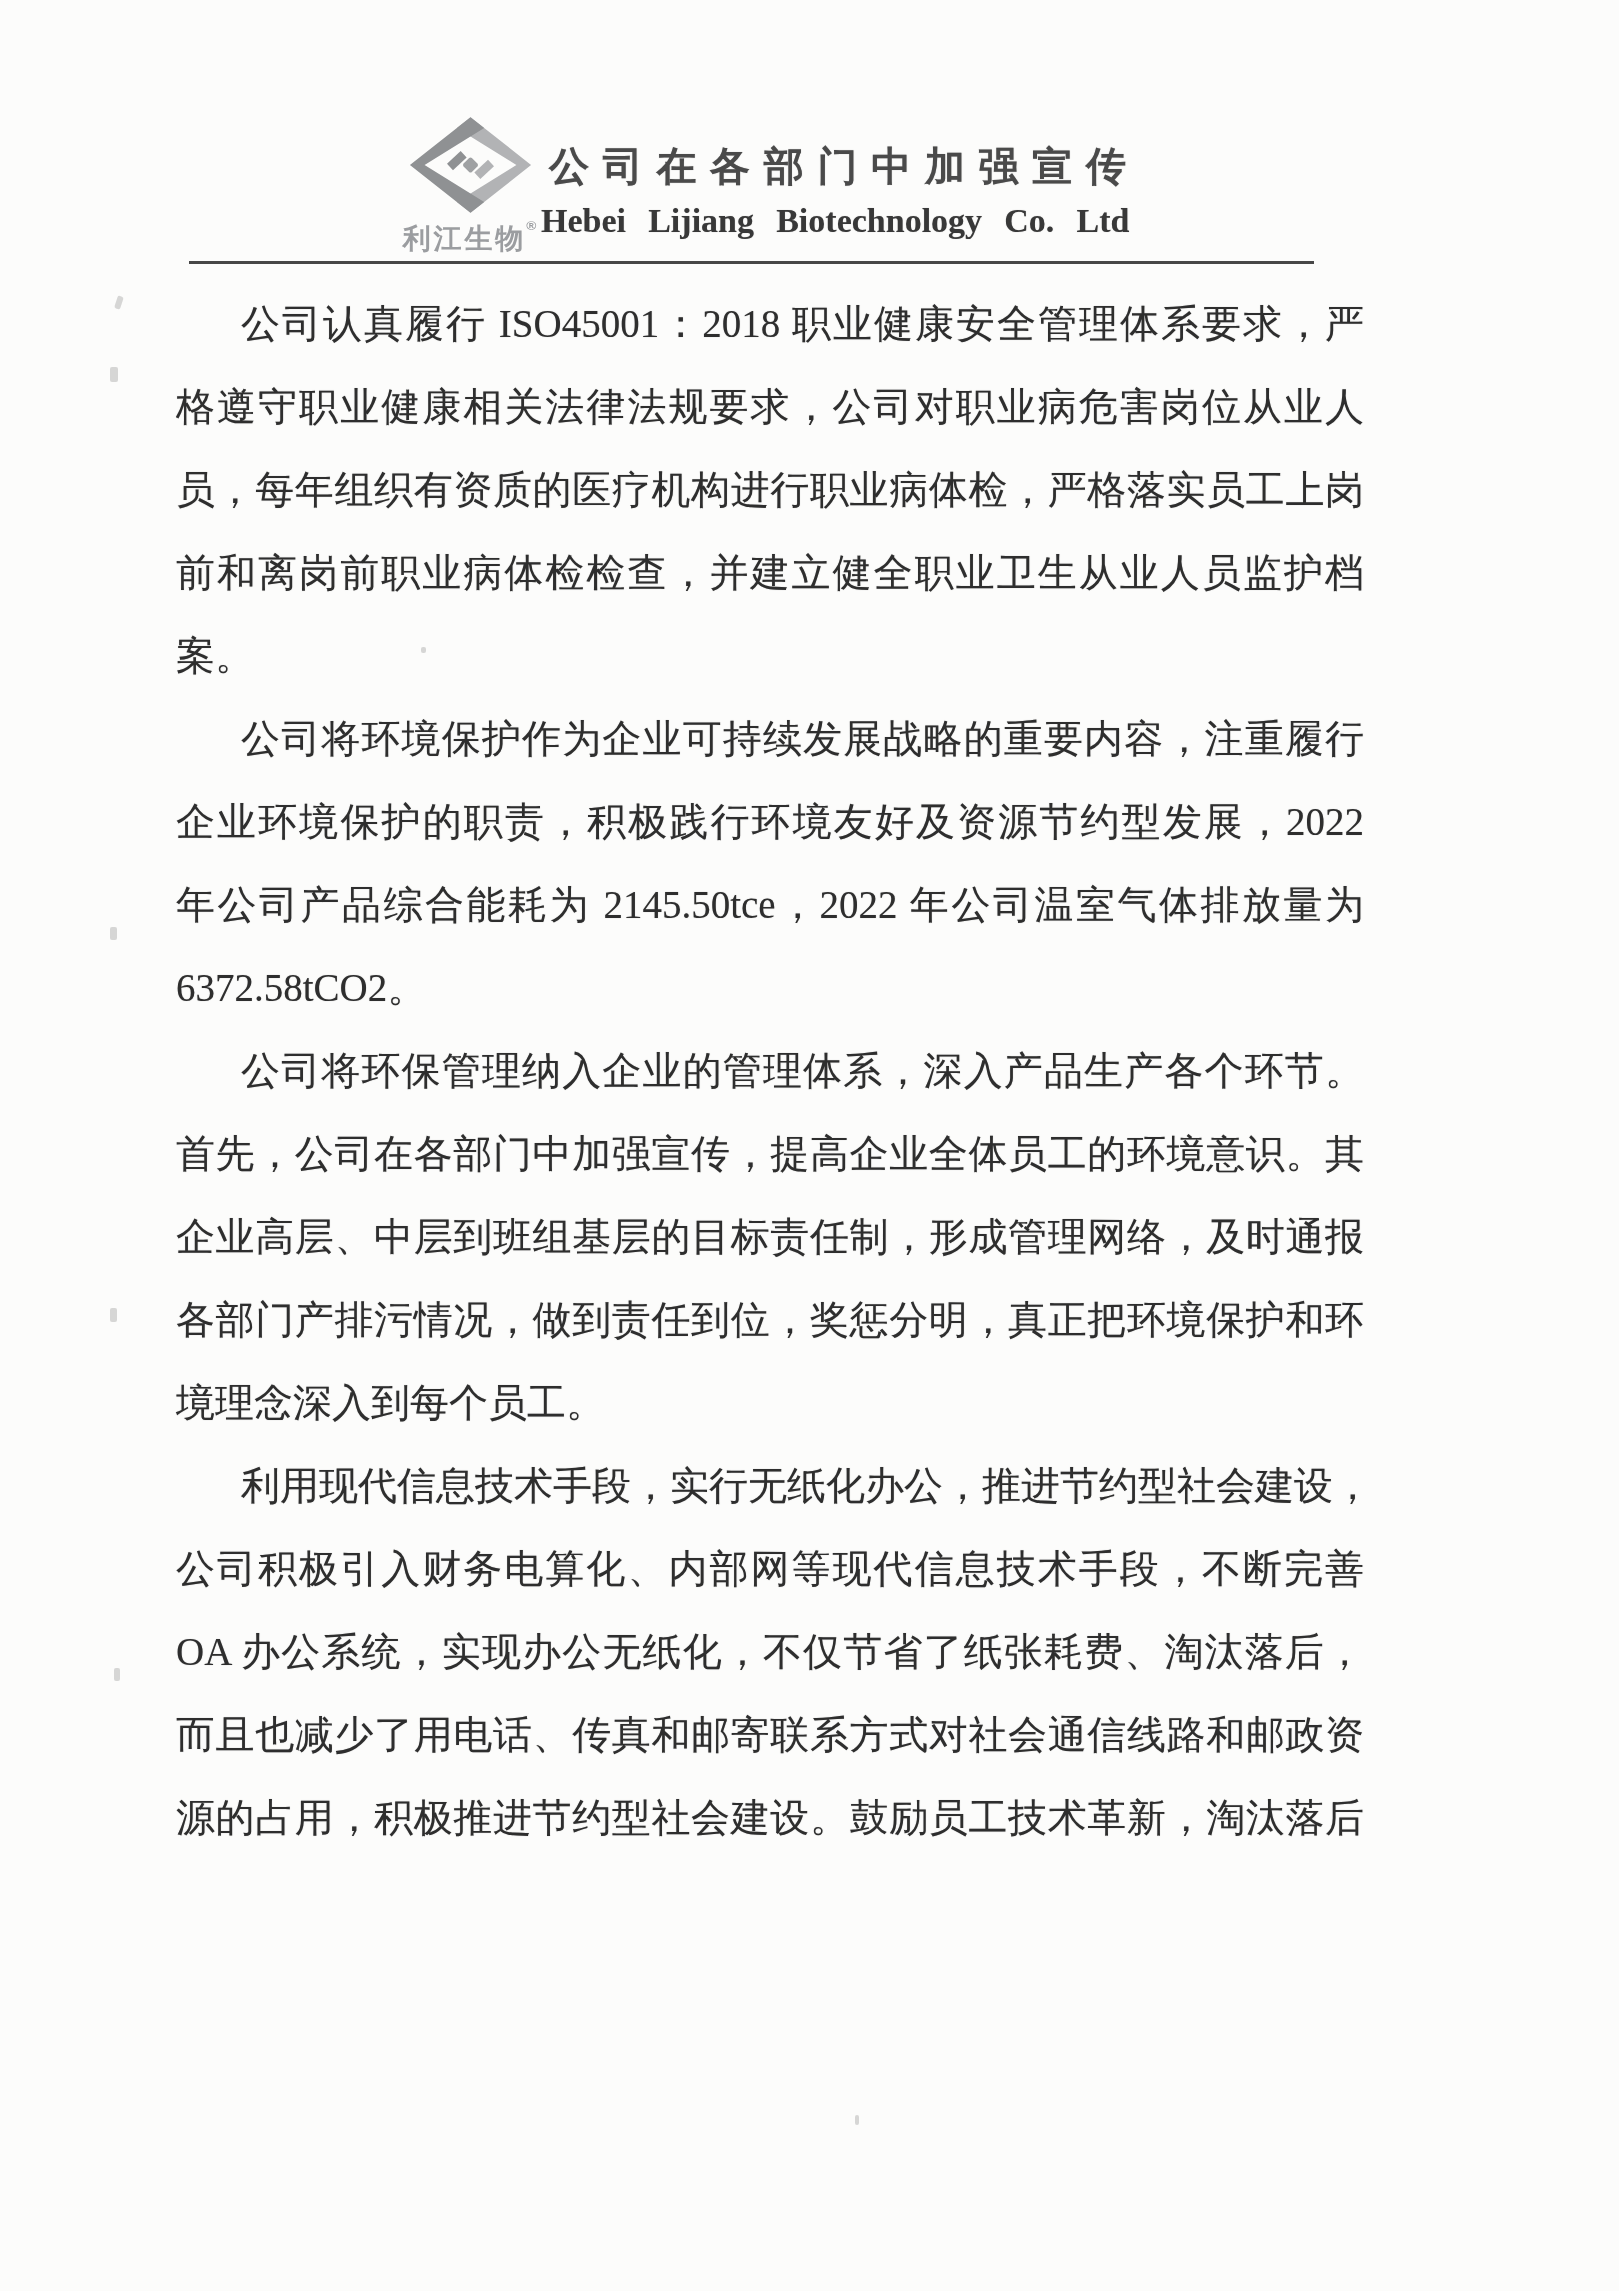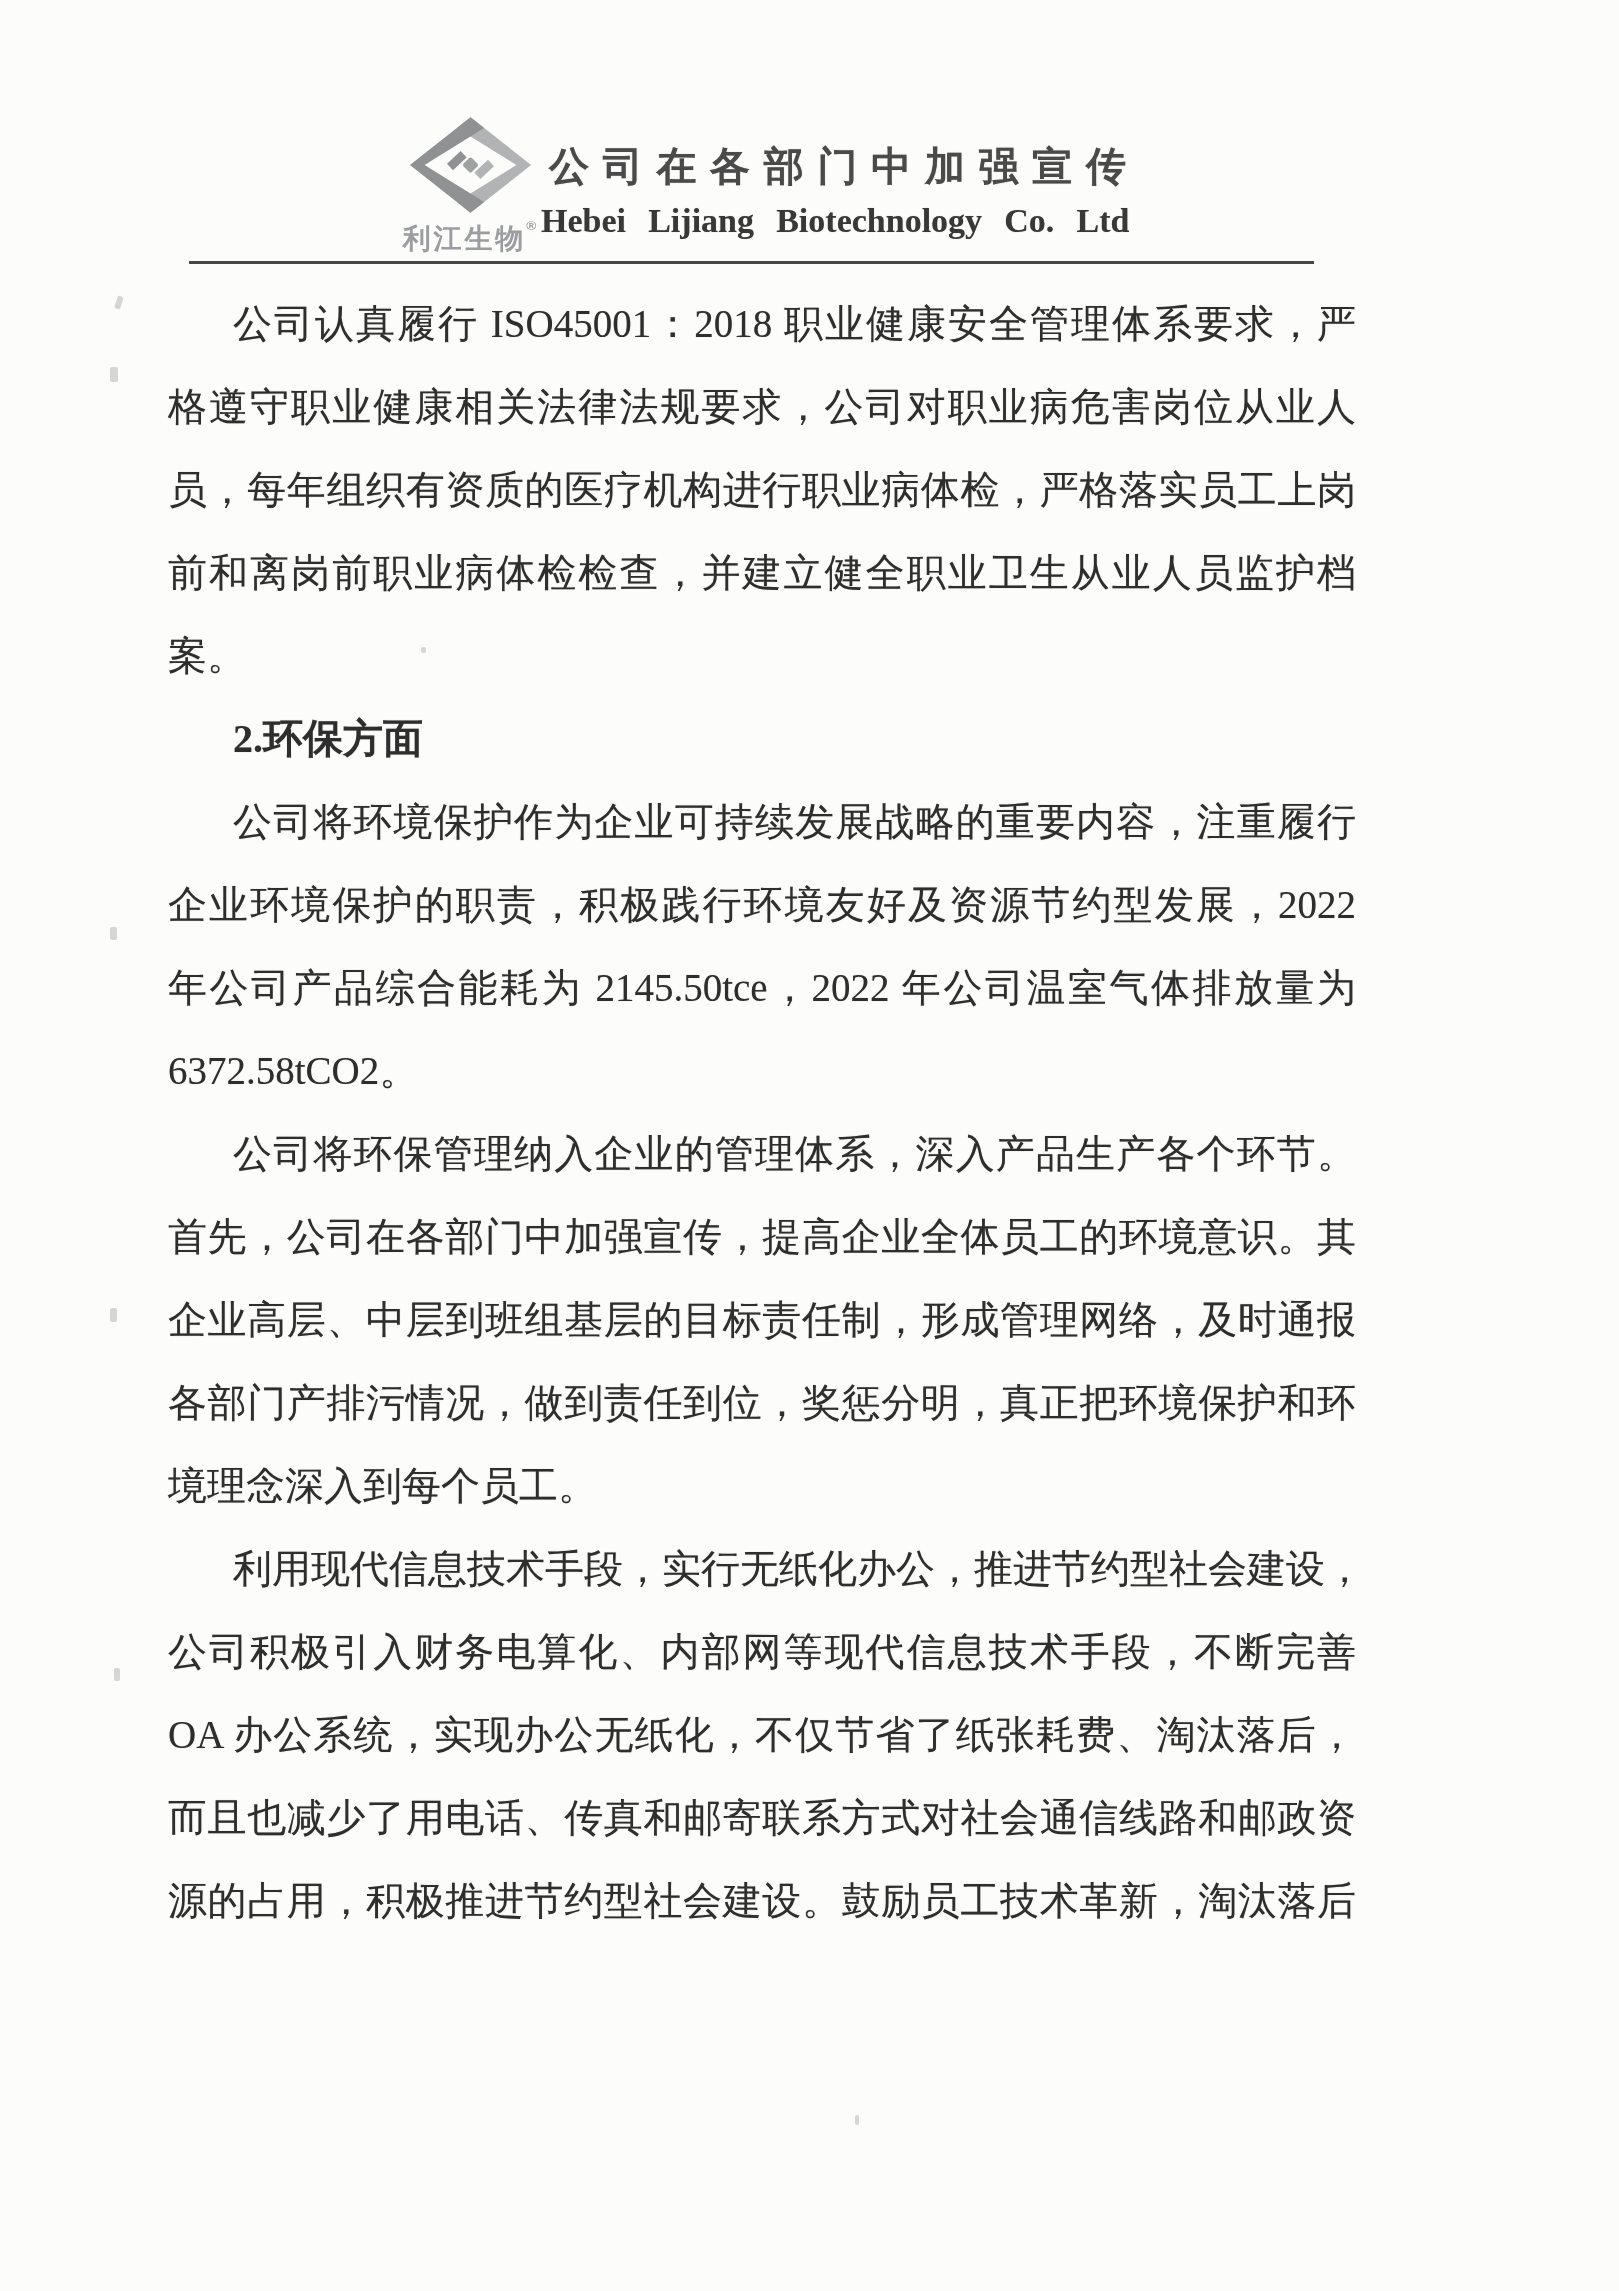--- a/index.html
+++ b/index.html
@@ -36,21 +36,21 @@
     word-spacing:13.7px; white-space:nowrap;
     text-shadow:0 0 1px rgba(60,60,60,.35);
   }
   .header-rule {
     position:absolute; left:189px; top:261px;
     width:1125px; height:2.9px; background:#474747;
   }
 
   
   .content {
-    position:absolute; left:168px; top:282px; width:1188px;
+    position:absolute; left:176px; top:282px; width:1188px;
     color:#2e2e2e;
   }
   .line {
     height:83px; line-height:83px; font-size:39px;
     text-align:justify; text-align-last:justify;
     text-shadow:0 0 1px rgba(40,40,40,.35);
     white-space:nowrap;
   }
   .line.plain { text-align:left; text-align-last:left; }
   .line.indent { padding-left:65px; }
@@ -81,21 +81,20 @@
   <div class="title-zh">公司在各部门中加强宣传</div>
   <div class="title-en">Hebei Lijiang Biotechnology Co. Ltd</div>
   <div class="header-rule"></div>
 
   <div class="content">
     <div class="line indent">公司认真履行 ISO45001：2018 职业健康安全管理体系要求，严</div>
     <div class="line">格遵守职业健康相关法律法规要求，公司对职业病危害岗位从业人</div>
     <div class="line">员，每年组织有资质的医疗机构进行职业病体检，严格落实员工上岗</div>
     <div class="line">前和离岗前职业病体检检查，并建立健全职业卫生从业人员监护档</div>
     <div class="line plain">案。</div>
-    <div class="line heading indent">2.环保方面</div>
     <div class="line indent">公司将环境保护作为企业可持续发展战略的重要内容，注重履行</div>
     <div class="line">企业环境保护的职责，积极践行环境友好及资源节约型发展，2022</div>
     <div class="line">年公司产品综合能耗为 2145.50tce，2022 年公司温室气体排放量为</div>
     <div class="line plain">6372.58tCO2。</div>
     <div class="line indent">公司将环保管理纳入企业的管理体系，深入产品生产各个环节。</div>
     <div class="line">首先，公司在各部门中加强宣传，提高企业全体员工的环境意识。其</div>
     <div class="line">企业高层、中层到班组基层的目标责任制，形成管理网络，及时通报</div>
     <div class="line">各部门产排污情况，做到责任到位，奖惩分明，真正把环境保护和环</div>
     <div class="line plain">境理念深入到每个员工。</div>
     <div class="line indent">利用现代信息技术手段，实行无纸化办公，推进节约型社会建设，</div>

